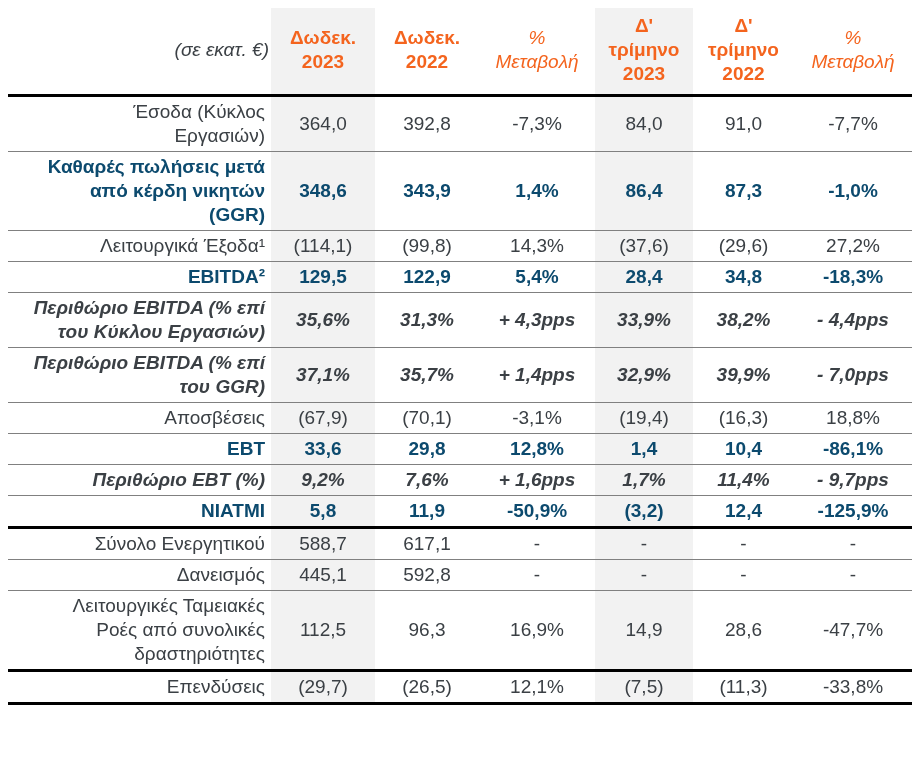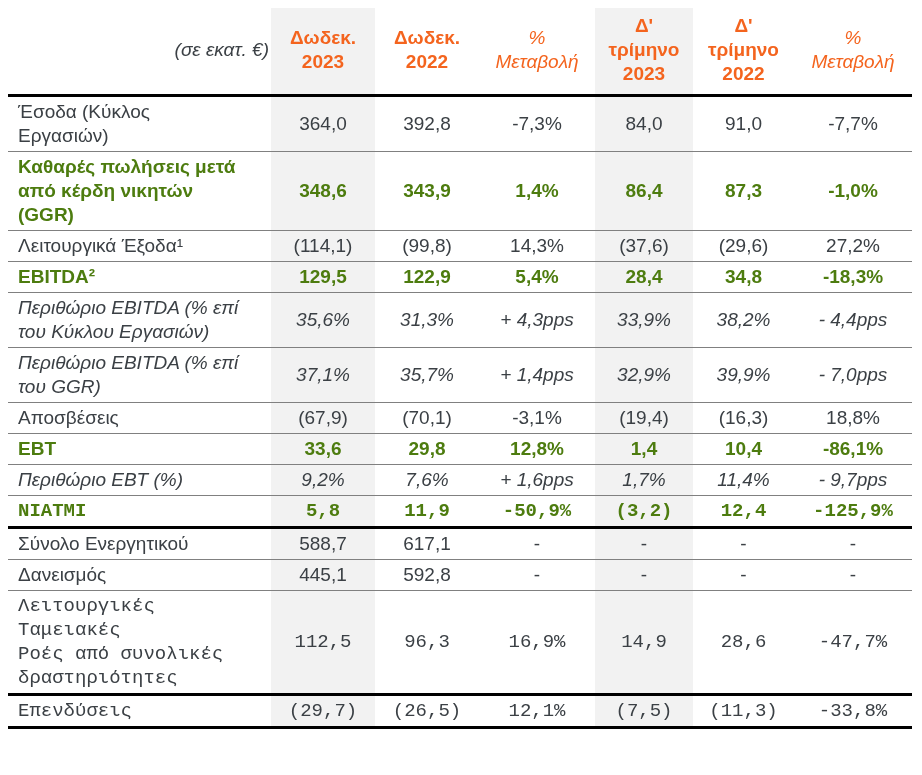--- a/index.html
+++ b/index.html
@@ -44,35 +44,35 @@
     color: var(--text);
     font-weight: 400;
     font-style: italic;
     text-align: right;
     padding-left: 10px;
     white-space: normal;
   }
   thead th.pct { font-weight: 400; font-style: italic; }
   
   tbody tr { border-bottom: 1px solid var(--thin); }
-  tbody tr.thick-bottom { border-bottom: 3px solid var(--thick); font-family: Liberation Mono, monospace; }
+  tbody tr.thick-bottom { border-bottom: 3px solid var(--thick); }
   td {
     text-align: center;
     vertical-align: middle;
     line-height: 24px;
     padding: 3px 2px;
   }
   td.label {
-    text-align: left;
+    text-align: right;
     padding-left: 10px;
     padding-right: 6px;
     white-space: pre-line;
   }
-  tr.bold { font-weight: 700; color: #4d7c0f; }
-  tr.italic { font-style: italic; }
+  tr.bold { font-weight: 700; color: #0c4a6e; }
+  tr.italic { font-style: italic; font-weight: bold; }
   .shaded { background: var(--shade); }
 </style>
 </head>
 <body>
 
 <div class="page">
   <table>
     <colgroup>
       <col style="width:263px">
       <col style="width:104px">

